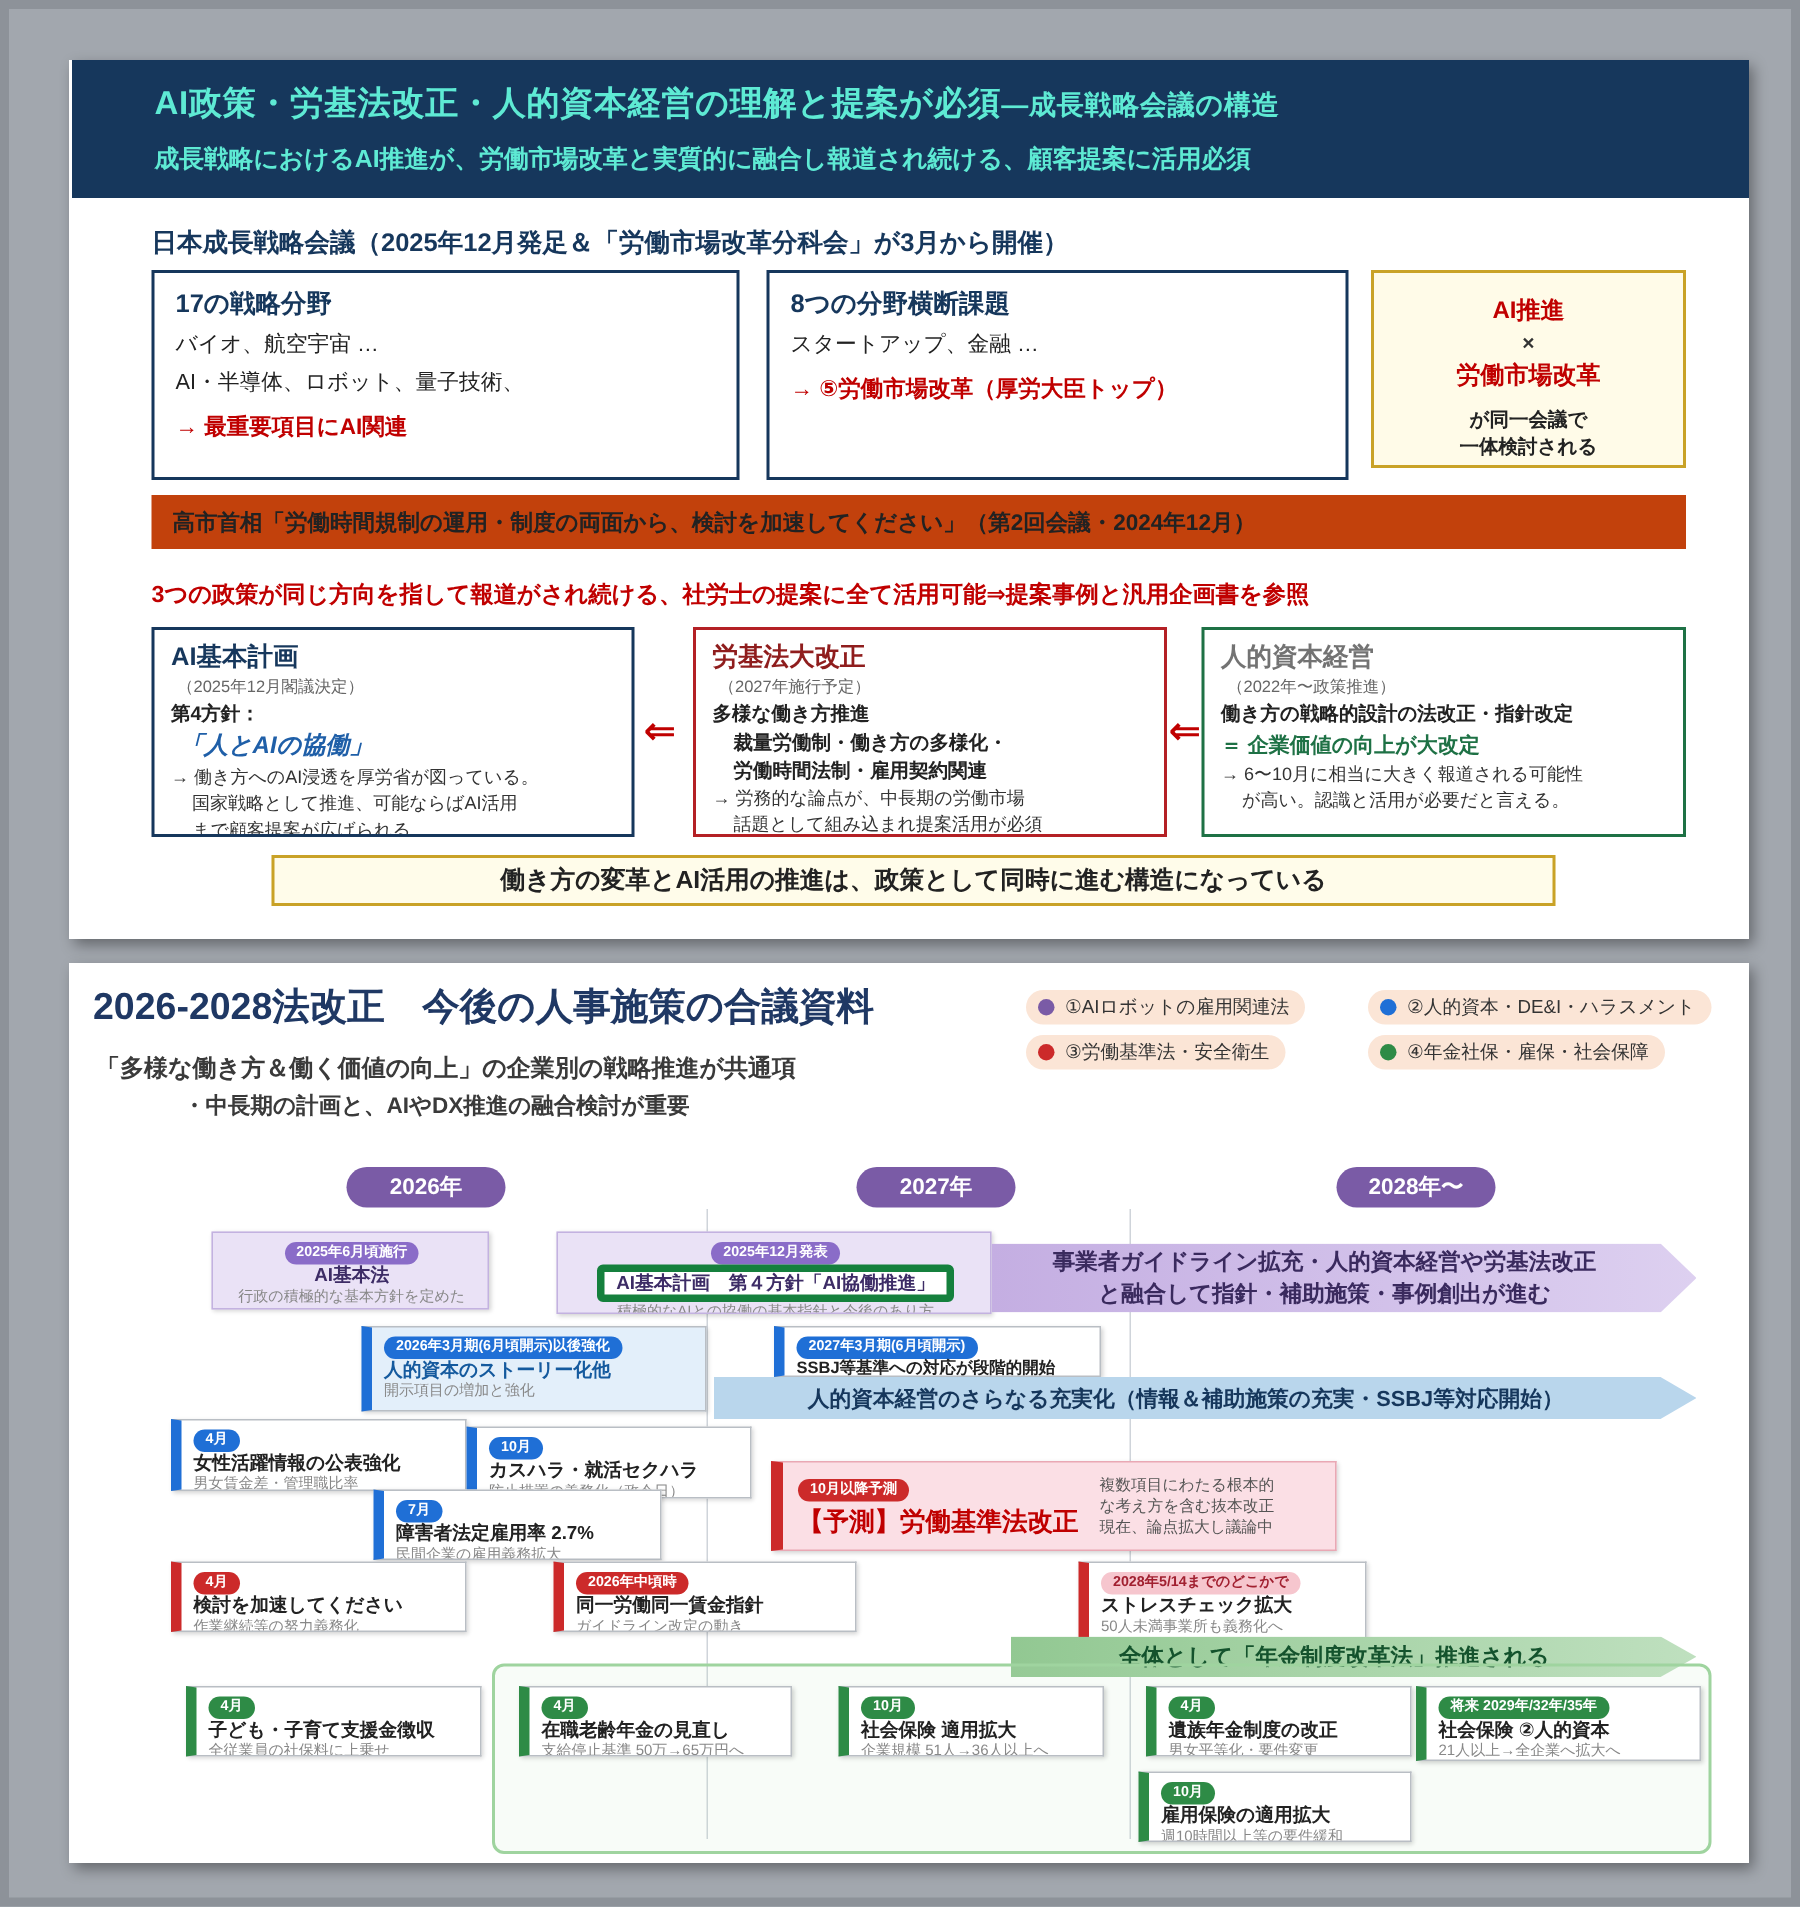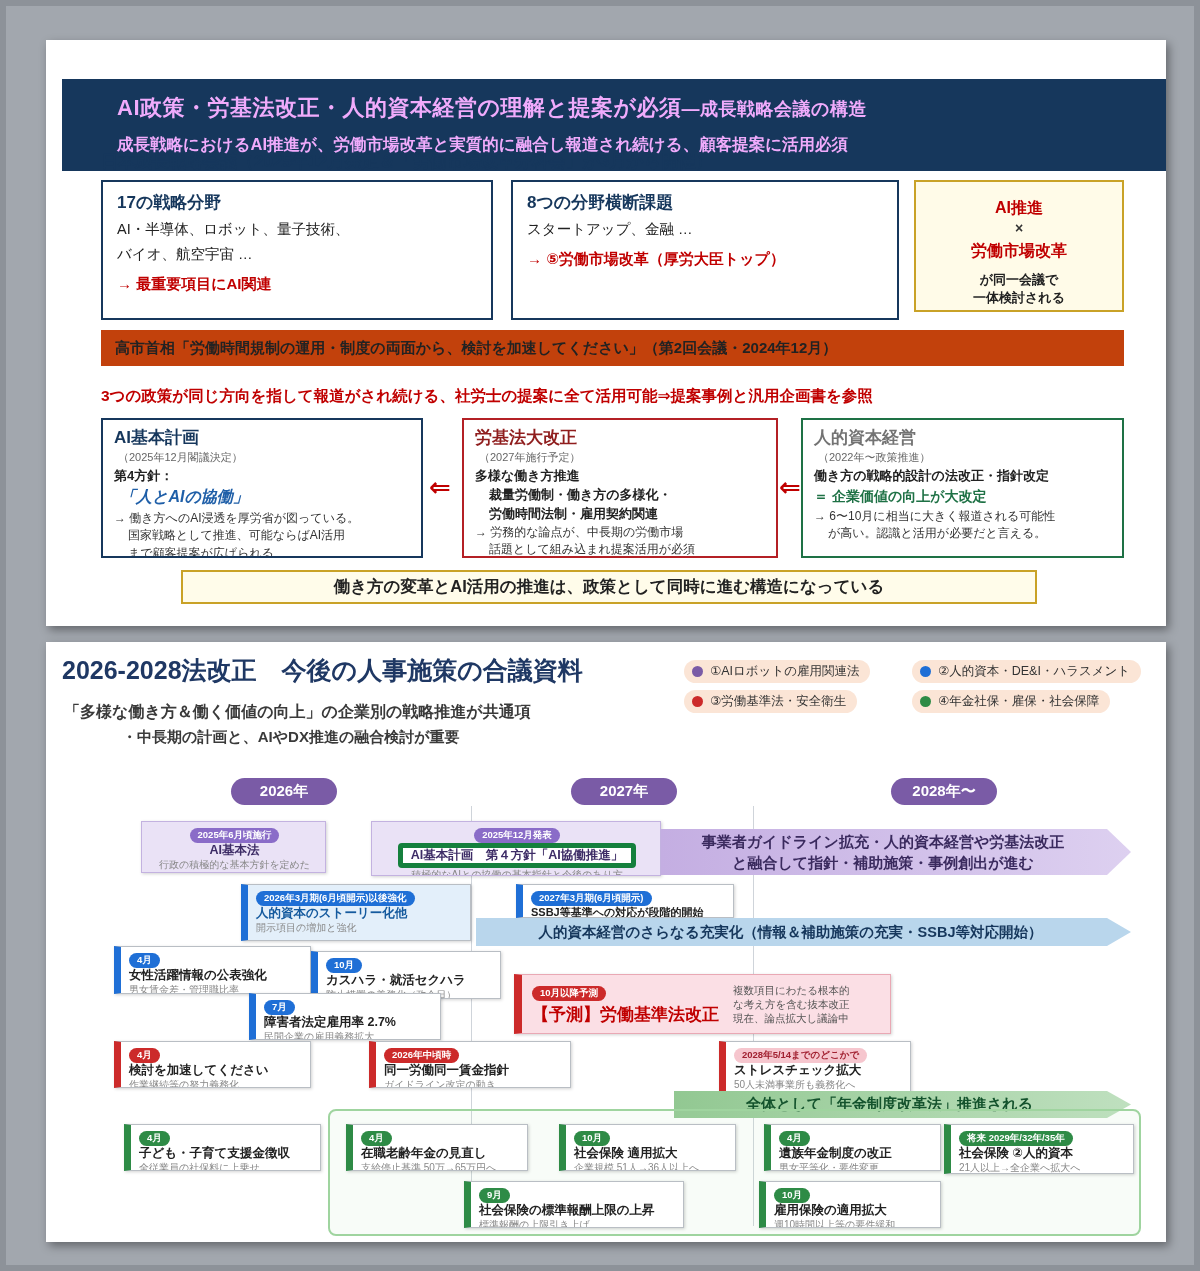--- a/index.html
+++ b/index.html
@@ -3,21 +3,21 @@
 <meta charset="utf-8">
 <style>
   *{box-sizing:border-box;margin:0;padding:0;}
   body{background:#9aa0a8;font-family:"Liberation Sans","DejaVu Sans",sans-serif;}
   .canvas{position:relative;width:1200px;height:1271px;background:#a2a7ae;overflow:hidden;border:6px solid #8d9299;}
   .panel{position:absolute;background:#fff;box-shadow:3px 4px 9px rgba(0,0,0,.38);overflow:hidden;}
   #top-panel{left:40px;top:34px;width:1120px;height:586px;}
   #bottom-panel{left:40px;top:636px;width:1120px;height:600px;}
 
   
-  .tp-header{position:absolute;left:16px;top:0;width:100%;height:92px;background:#16375c;color:#f0abfc;padding:14px 0 0 55px;margin-top:39px;}
+  .tp-header{position:absolute;left:2px;top:0;width:100%;height:92px;background:#16375c;color:#5eead4;padding:14px 0 0 55px;}
   .tp-title{font-size:22px;font-weight:bold;letter-spacing:.5px;}
   .tp-title .suffix{font-size:18px;}
   .tp-subtitle{font-size:16.5px;font-weight:bold;margin-top:11px;}
   .tp-section{position:absolute;left:55px;top:110px;font-size:17px;font-weight:bold;color:#16375c;}
   .obox{position:absolute;border:2px solid #16375c;background:#fff;padding:9px 14px;overflow:hidden;}
   .obox.red{border-color:#b42025;}
   .obox.green{border-color:#1e7145;}
   .obox-title{font-size:17px;font-weight:bold;color:#16375c;}
   .obox.red .obox-title{color:#8f1d1d;}
   .obox.green .obox-title{color:#737373;}
@@ -83,22 +83,22 @@
   <section class="panel" id="top-panel">
     <header class="tp-header">
       <div class="tp-title"><span>AI政策・労基法改正・人的資本経営の理解と提案が必須</span><span class="suffix">—成長戦略会議の構造</span></div>
       <div class="tp-subtitle">成長戦略におけるAI推進が、労働市場改革と実質的に融合し報道され続ける、顧客提案に活用必須</div>
     </header>
 
     <div class="tp-section">日本成長戦略会議（2025年12月発足＆「労働市場改革分科会」が3月から開催）</div>
 
     <div class="obox" style="left:55px;top:140px;width:392px;height:140px">
       <div class="obox-title">17の戦略分野</div>
+      <div class="obox-line">バイオ、航空宇宙 …</div>
       <div class="obox-line">AI・半導体、ロボット、量子技術、</div>
-      <div class="obox-line">バイオ、航空宇宙 …</div>
       <div class="obox-highlight">→ 最重要項目にAI関連</div>
     </div>
 
     <div class="obox" style="left:465px;top:140px;width:388px;height:140px">
       <div class="obox-title">8つの分野横断課題</div>
       <div class="obox-line">スタートアップ、金融 …</div>
       <div class="obox-highlight">→ ⑤労働市場改革（厚労大臣トップ）</div>
     </div>
 
     <div class="ai-labor-box" style="left:868px;top:140px;width:210px;height:132px">
@@ -275,24 +275,19 @@
       <span class="tl-badge">4月</span>
       <div class="tl-title">遺族年金制度の改正</div>
       <div class="tl-body">男女平等化・要件変更</div>
     </div>
     <div class="tl green" style="left:898px;top:482px;width:190px;height:50px">
       <span class="tl-badge">将来 2029年/32年/35年</span>
       <div class="tl-title">社会保険 ②人的資本</div>
       <div class="tl-body">21人以上→全企業へ拡大へ</div>
     </div>
 
-    <div class="tl green" style="left:418px;top:539px;width:220px;height:47px">
-      <span class="tl-badge">9月</span>
-      <div class="tl-title">社会保険の標準報酬上限の上昇</div>
-      <div class="tl-body">標準報酬の上限引き上げ</div>
-    </div>
     <div class="tl green" style="left:713px;top:539px;width:182px;height:47px">
       <span class="tl-badge">10月</span>
       <div class="tl-title">雇用保険の適用拡大</div>
       <div class="tl-body">週10時間以上等の要件緩和</div>
     </div>
   </section>
 </div>
 
 </body></html>

